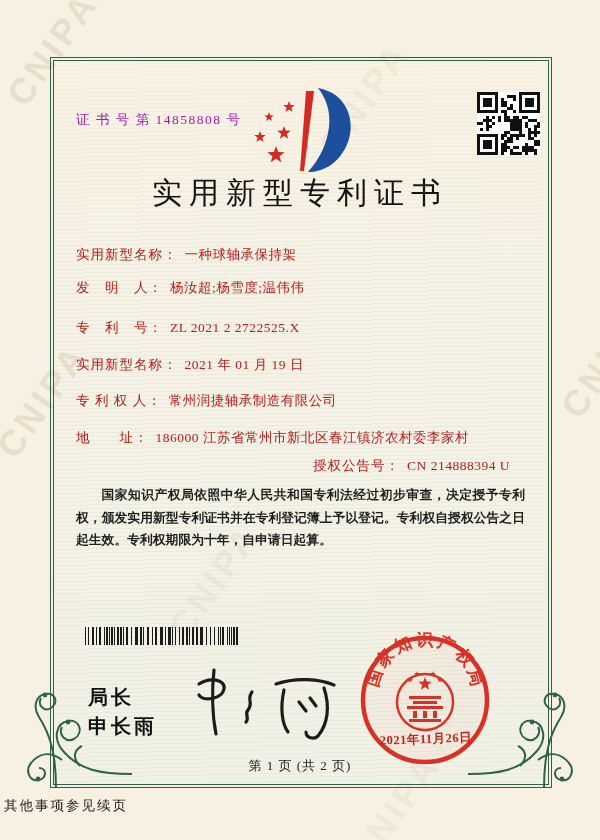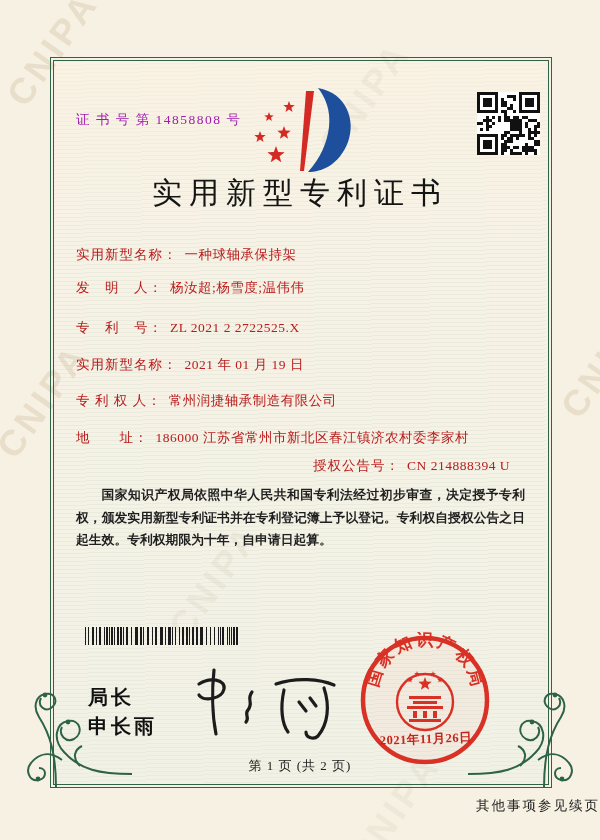--- a/index.html
+++ b/index.html
@@ -52,21 +52,21 @@
     position:absolute;z-index:4;left:88px;top:683px;
     font-size:20px;font-weight:bold;letter-spacing:3px;line-height:29px;color:#111;
   }
   .signature{position:absolute;z-index:4;left:172px;top:664px;}
   .seal{position:absolute;z-index:5;left:357px;top:632px;opacity:.95;}
   .seal-date{
     position:absolute;z-index:6;left:350px;top:731px;width:152px;text-align:center;
     color:#c6231a;font-size:12.5px;font-weight:bold;letter-spacing:.5px;transform:rotate(-2deg);
   }
   .page-label{position:absolute;z-index:4;left:0;right:0;top:757px;text-align:center;font-size:13px;letter-spacing:1px;color:#222;}
-  .continuation{position:absolute;z-index:4;left:16px;right:0;top:797px;text-align:right;font-size:13.5px;letter-spacing:2px;color:#222;}
+  .continuation{position:absolute;z-index:4;left:4px;right:0;top:797px;text-align:left;font-size:13.5px;letter-spacing:2px;color:#222;}
 </style>
 </head>
 <body>
 
 <div class="inner-fill"></div>
 
 <div class="wm" style="left:-12px;top:28px;">CNIPA</div>
 <div class="wm faint" style="left:300px;top:78px;">CNIPA</div>
 <div class="wm" style="left:-22px;top:380px;">CNIPA</div>
 <div class="wm" style="left:542px;top:340px;">CNIPA</div>

